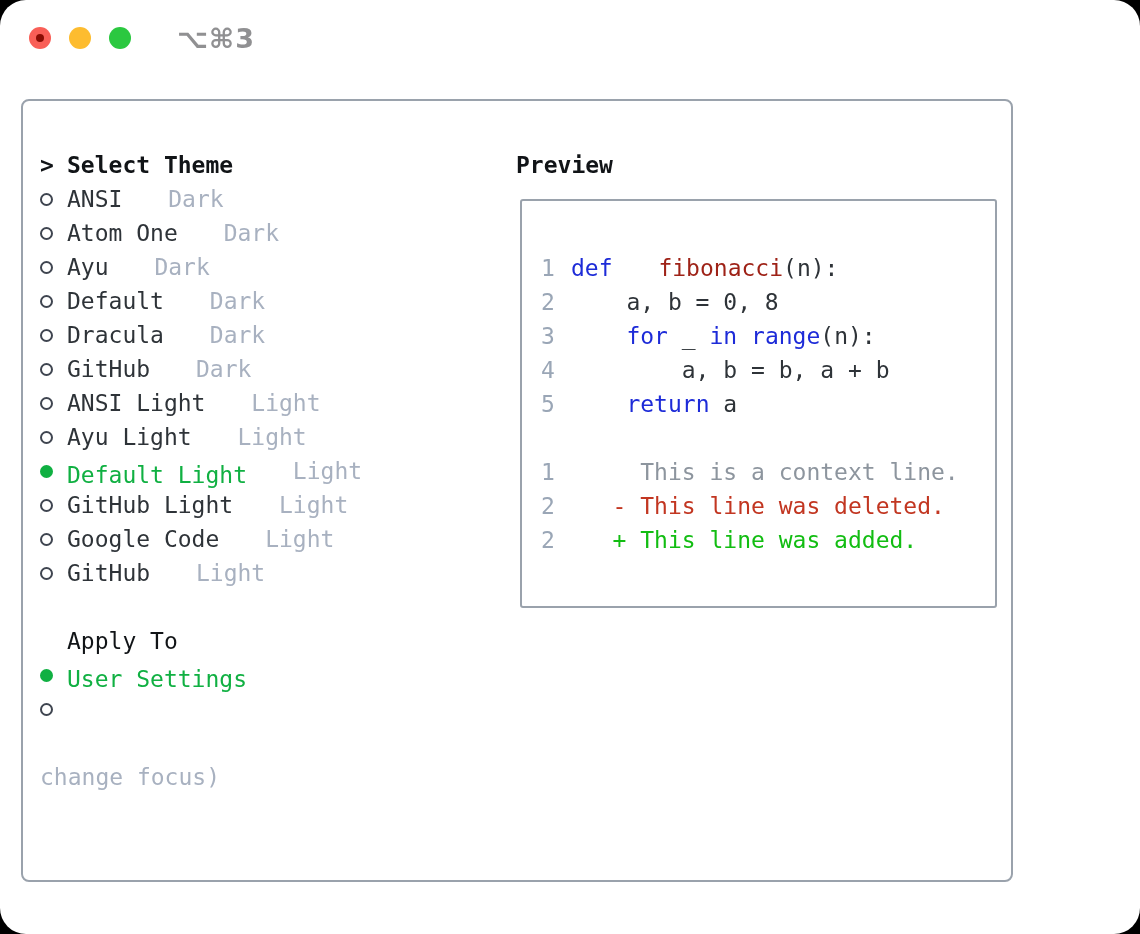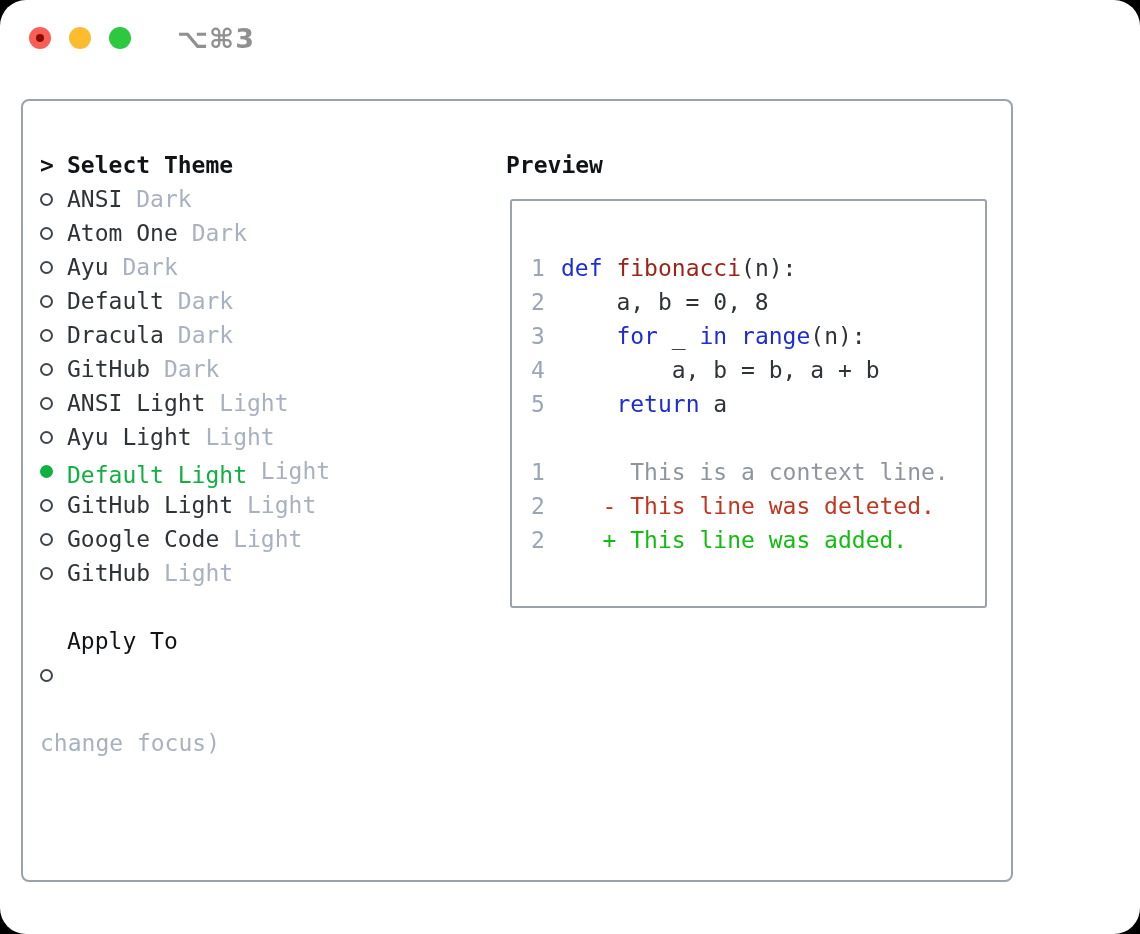--- a/index.html
+++ b/index.html
@@ -18,35 +18,35 @@
   
   .window{position:absolute;left:21px;top:99px;width:992px;height:783px;box-sizing:border-box;border:2px solid var(--border,#9aa2ac);border-radius:8px;background:#fff;}
 
   .row{display:flex;align-items:center;height:34px;white-space:pre;font-size:23px;color:var(--text,#2e3338);}
   .gutter{width:27px;flex:0 0 27px;display:flex;align-items:center;}
   .dot{width:13px;height:13px;box-sizing:border-box;border:2px solid var(--outline,#3f4550);border-radius:50%;}
   .dot.sel{background:var(--sel,#10b042);border-color:var(--sel,#10b042);}
   .prompt{font-weight:bold;color:var(--title,#111417);}
   .panel-title{font-weight:bold;color:var(--title,#111417);}
   .nm.sel{color:var(--sel,#10b042);margin-top:8px;}
-  .sfx{color:var(--muted,#a8b1c0);padding-left:1ch;}
+  .sfx{color:var(--muted,#a8b1c0);padding-left:1ch;margin-left:32px;}
   .plain-title{color:var(--title,#1b1e23);}
   .help{color:var(--muted,#a8b1c0);}
 
   .left-col{position:absolute;left:17px;top:47px;}
   .spacer{height:34px;}
 
   
-  .right-col{position:absolute;left:479px;top:47px;}
+  .right-col{position:absolute;left:489px;top:47px;}
   .preview-title{height:34px;line-height:34px;font-size:23px;font-weight:bold;color:var(--title,#111417);white-space:pre;margin-left:4px;}
   .preview-box{margin-top:17px;margin-left:8px;width:477px;height:409px;box-sizing:border-box;border:2px solid var(--border,#9aa2ac);border-radius:3px;background:#fff;padding:50px 0 0 19px;overflow:hidden;}
   .cline{display:flex;height:34px;line-height:34px;white-space:pre;font-size:23px;color:var(--text,#2e3338);}
   .ln{flex:0 0 30px;width:30px;color:var(--ln,#9aa6b6);}
   .tok-kw{color:var(--kw,#1d2bd8);}
-  .tok-fn{color:var(--fn,#9e2217);}
+  .tok-fn{color:var(--fn,#9e2217);margin-left:32px;}
   .tok-ctx{color:var(--ctx,#8d959e);}
   .tok-del{color:var(--del,#c23621);}
   .tok-add{color:var(--add,#12bd12);text-align:right;}
 </style>
 </head>
 <body>
 
 <div class="screen">
 
   <div class="titlebar">
@@ -143,20 +143,24 @@
 
       <div class="spacer"></div>
 
       <div class="row">
         <span class="gutter"></span>
         <span class="plain-title">Apply To</span>
       </div>
 
       <div>
 
+          <div class="row">
+            <span class="gutter"><span class="dot sel"></span></span>
+            <span class="nm sel">User Settings</span>
+          </div>
 
           <div class="row">
             <span class="gutter"><span class="dot"></span></span>
           </div>
         </div>
 
       <div class="spacer"></div>
 
       <div class="row help">change focus)</div>
     </div>

